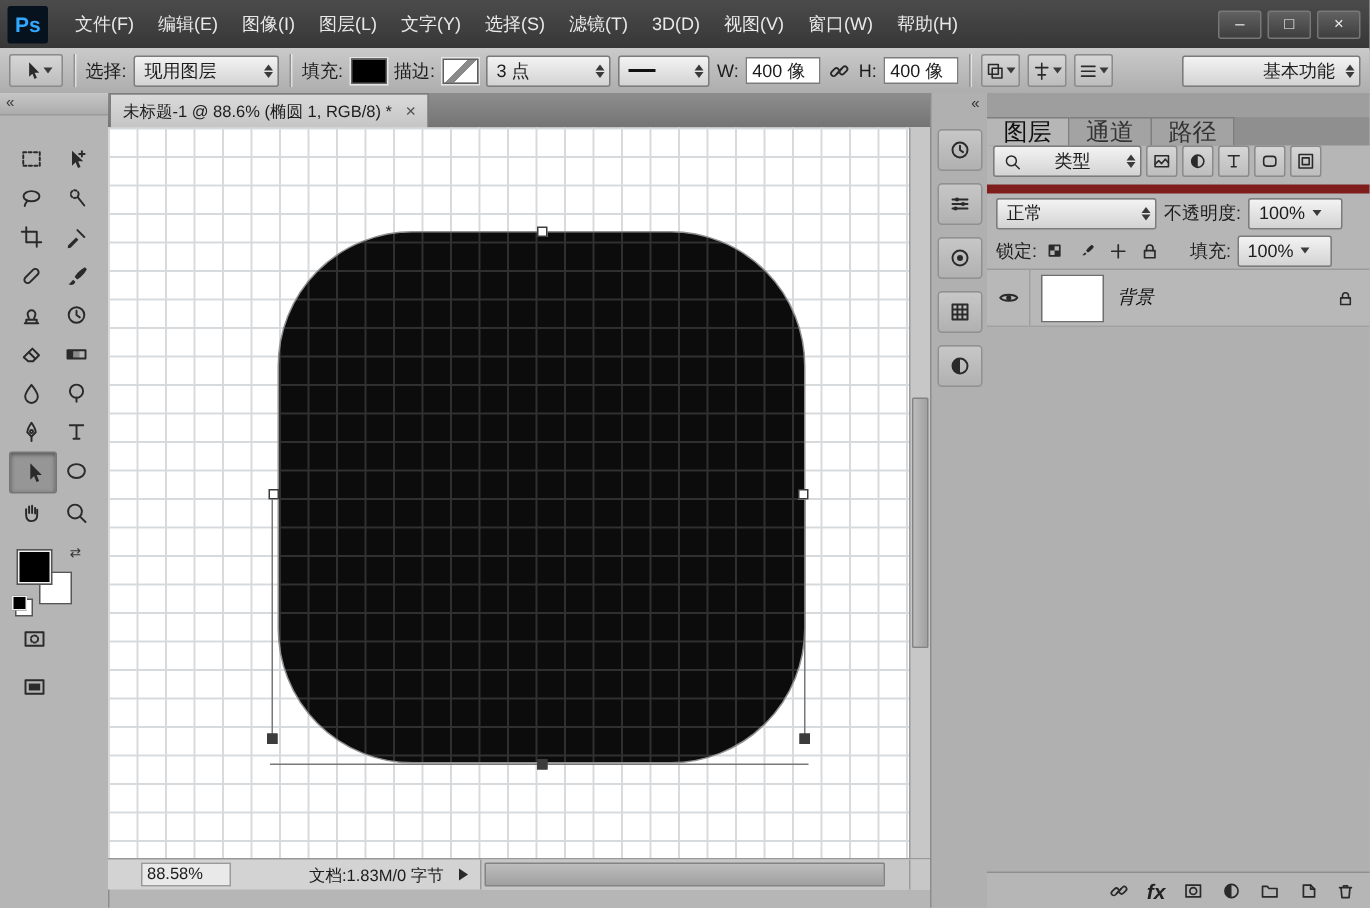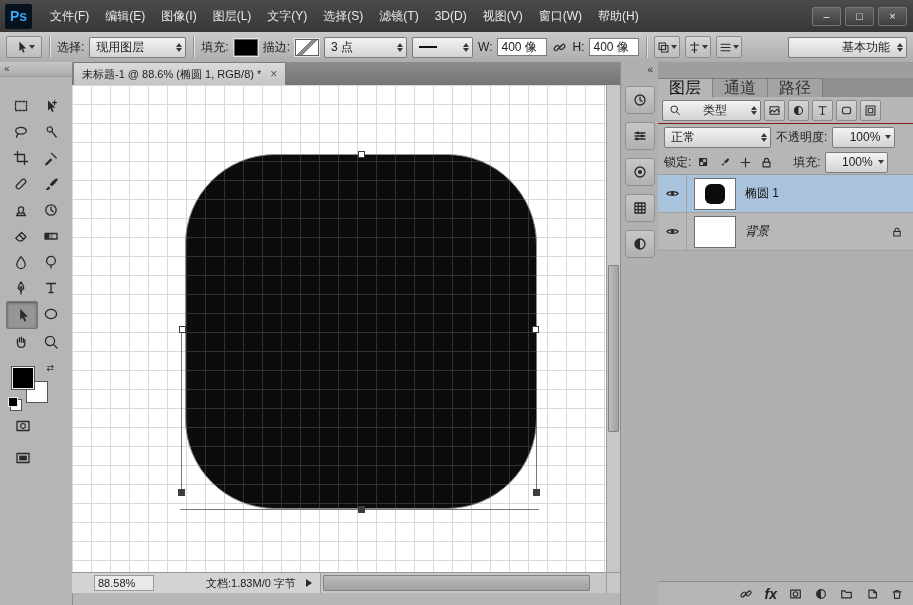--- a/index.html
+++ b/index.html
@@ -91,27 +91,27 @@
   .strip-head{height:16px;font-size:10px;color:#333;text-align:right;padding-right:6px;line-height:15px}
   .strip-icon{width:28px;height:26px;margin:8px auto 0;border:1px solid #909090;border-radius:3px;
               background:linear-gradient(#c7c7c7,#b1b1b1);display:flex;align-items:center;justify-content:center}
   
   .panels{position:absolute;left:658px;top:62px;width:255px;bottom:0;background:#b6b6b6;display:flex;flex-direction:column}
   .panels-spacer{height:16px;background:#9e9e9e}
   .ptabs{height:19px;background:#8f8f8f;display:flex;align-items:flex-end}
   .ptab{height:18px;padding:0 11px;font-size:16px;display:flex;align-items:center;color:#333;
         background:#a3a3a3;border-right:1px solid #7e7e7e;border-top:1px solid #7e7e7e}
   .ptab.active{background:#b6b6b6;color:#101010}
-  .filter-row{height:26px;display:flex;align-items:center;gap:3px;padding:0 4px;border-bottom:1px solid #7f1d1d}
+  .filter-row{height:26px;display:flex;align-items:flex-start;gap:3px;padding:0 4px;border-bottom:6px solid #7f1d1d}
   .filter-dd{width:88px;justify-content:space-between}
   .f-btn{width:19px;height:19px;background:linear-gradient(#d6d6d6,#bdbdbd);border:1px solid #8b8b8b;border-radius:2px;
          display:flex;align-items:center;justify-content:center;font-size:11px;font-weight:bold}
   .blend-row{height:26px;display:flex;align-items:center;gap:5px;padding:0 6px}
   .blend-dd{width:96px;justify-content:space-between}
-  .small-dd{width:52px;justify-content:flex-end}
+  .small-dd{width:52px;justify-content:flex-start}
   .plabel{font-size:12px;color:#1c1c1c}
   .lock-row{height:24px;display:flex;align-items:center;gap:4px;padding:0 6px;border-bottom:1px solid #9b9b9b}
   .lk{width:17px;height:17px;display:flex;align-items:center;justify-content:center}
   .layers-list{flex:1;background:#b0b0b0;overflow:hidden}
   .layer-row{height:37px;display:flex;align-items:center;background:#b8b8b8;border-bottom:1px solid #a1a1a1}
   .layer-row.selected{background:#a9c3dd}
   .eye-cell{width:28px;height:100%;display:flex;align-items:center;justify-content:center;border-right:1px solid #9f9f9f}
   .thumb{width:40px;height:30px;background:#fff;border:1px solid #6e6e6e;margin:0 9px 0 7px;
          display:flex;align-items:center;justify-content:center}
   .thumb-shape{width:20px;height:20px;background:#0c0c0c;border-radius:6px}
@@ -609,34 +609,20 @@
         </span>
     </div>
     <span class="plabel" style="margin-left:14px">填充:</span>
     <div class="dd small-dd">
       <span>100%</span>
       <span class="caret"></span>
     </div>
   </div>
 
   <div class="layers-list">
-    <div class="layer-row selected">
-      <div class="eye-cell">
-        <span>
-          <svg class="ic" width="15" height="15" viewBox="0 0 15 15">
-              <path d="M1.8 7.5C3.6 4.9 11.4 4.9 13.2 7.5 11.4 10.1 3.6 10.1 1.8 7.5z"></path>
-              <circle class="f" cx="7.5" cy="7.5" r="1.7"></circle>
-            </svg>
-          </span>
-      </div>
-      <div class="thumb">
-        <div class="thumb-shape"></div>
-      </div>
-      <span class="layer-name">椭圆 1</span>
-    </div>
     <div class="layer-row">
       <div class="eye-cell">
         <span>
           <svg class="ic" width="15" height="15" viewBox="0 0 15 15">
               <path d="M1.8 7.5C3.6 4.9 11.4 4.9 13.2 7.5 11.4 10.1 3.6 10.1 1.8 7.5z"></path>
               <circle class="f" cx="7.5" cy="7.5" r="1.7"></circle>
             </svg>
           </span>
       </div>
       <div class="thumb"></div>

